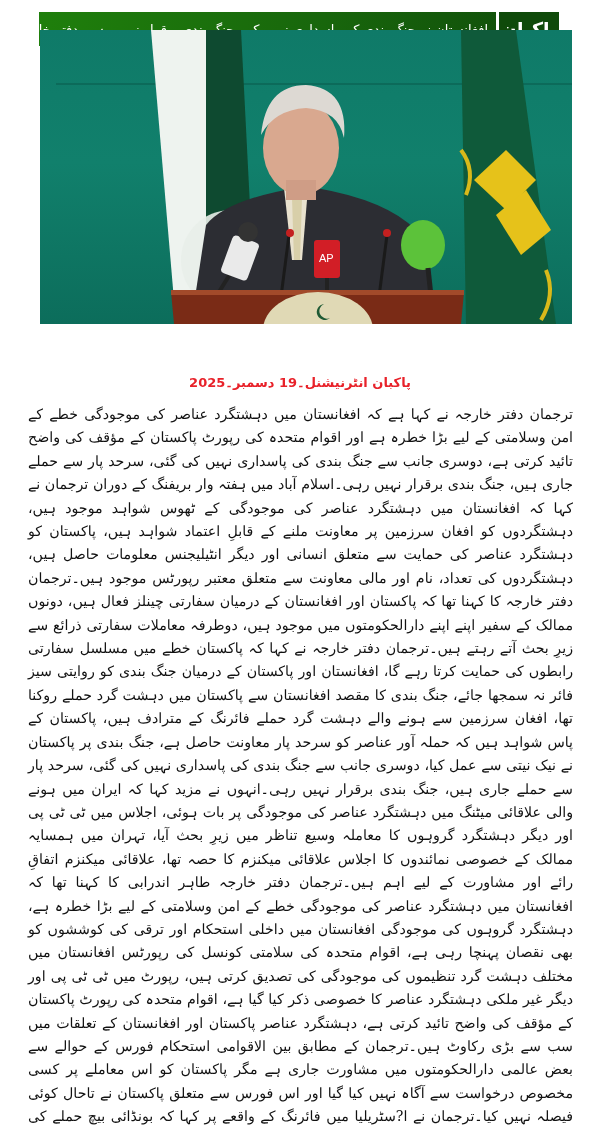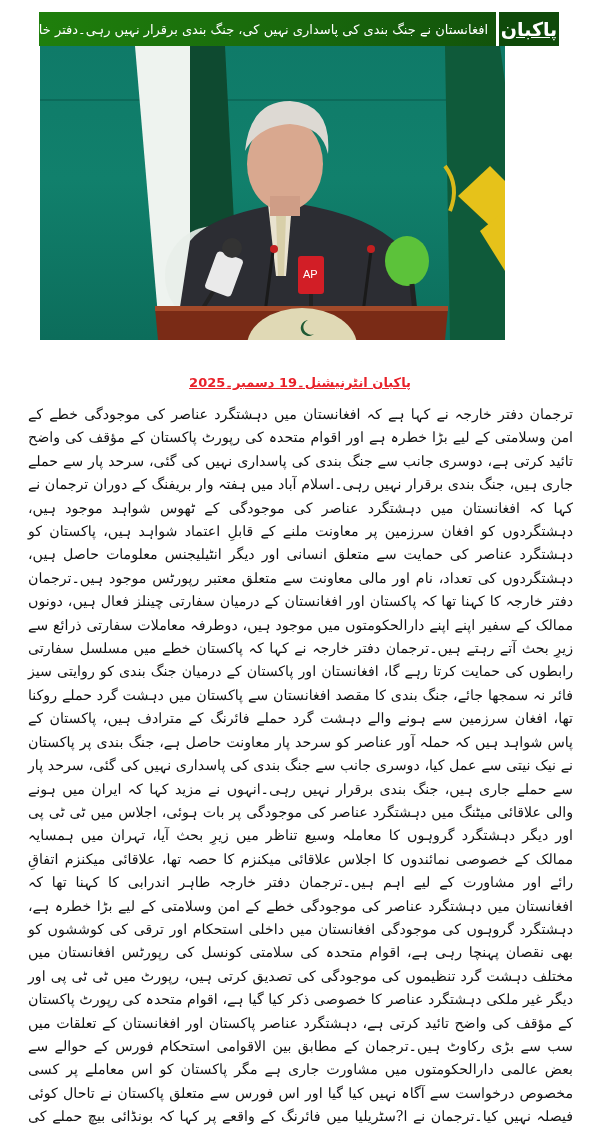--- a/index.html
+++ b/index.html
@@ -14,28 +14,29 @@
     width: 60px; display: flex; align-items: center; justify-content: center;
     color: #ffffff; font-weight: bold; font-size: 19px; direction: rtl;
     background: #0f4a0a; border-left: 3px solid #ffffff; text-decoration: underline;
   }
   .headline {
     flex: 1; display: flex; align-items: center; justify-content: flex-start;
     direction: rtl; color: #ffffff; font-size: 13px; padding-right: 8px; white-space: nowrap; overflow: hidden;
   }
 
   .photo {
-    position: absolute; left: 40px; top: 46px; width: 465px; height: 294px; overflow: hidden;
+    position: absolute; left: 40px; top: 30px; width: 516px; height: 294px; overflow: hidden;
     background: linear-gradient(180deg, #0f7a68 0%, #11806c 45%, #0c6d5b 100%);
+    padding-left: 16px;
   }
   .photo svg { display: block; }
 
   .byline {
     position: absolute; left: 0; top: 375px; width: 600px; text-align: center;
-    color: #e8222a; font-size: 13px; font-weight: bold; direction: rtl; text-decoration: underline;
+    color: #e8222a; font-size: 13px; font-weight: bold; direction: rtl;
   }
 
   .article {
     position: absolute; left: 28px; top: 403px; width: 545px;
     direction: rtl; text-align: justify; text-align-last: right;
     color: #111111; font-family: "DejaVu Serif", serif; font-size: 14.2px; line-height: 23.4px;
   }
   .article p { margin: 0; }
 </style>
 </head>

